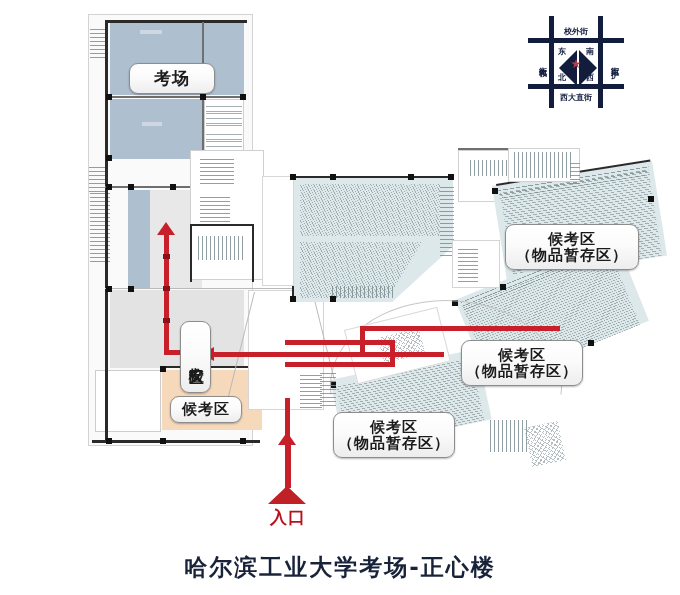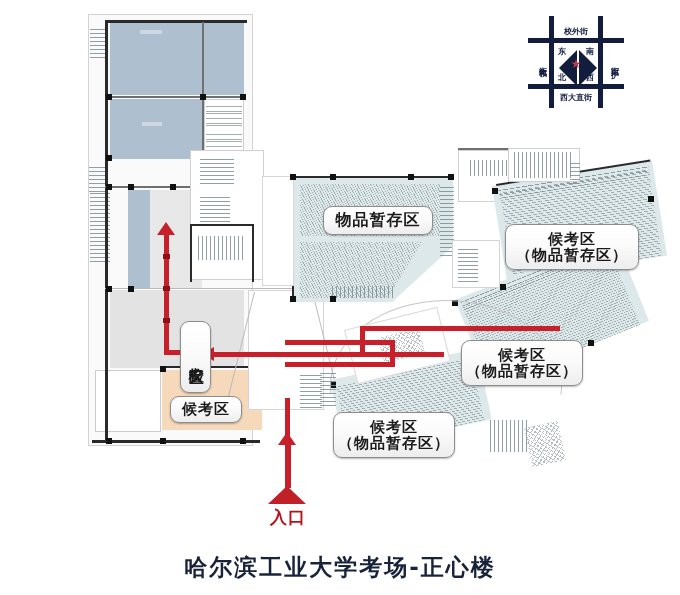--- a/index.html
+++ b/index.html
@@ -309,30 +309,30 @@
   <div class="route route-h" style="left:360px; top:326px; width:200px; height:5px;"></div>
   <div class="route route-v" style="left:360px; top:326px; width:5px; height:30px;"></div>
 
   <div class="route route-v" style="left:164px; top:234px; width:5px; height:120px;"></div>
   <div class="route route-h" style="left:164px; top:350px; width:46px; height:5px;"></div>
   <div class="arrow-up" style="left:157px; top:222px;"></div>
   <div class="route-tick" style="left:163px; top:254px;"></div>
   <div class="route-tick" style="left:163px; top:286px;"></div>
   <div class="route-tick" style="left:163px; top:318px;"></div>
 
+  <div class="pill" style="left:129px; top:63px; width:86px; height:31px; font-size:17px;">考场</div>
 
   <div class="pill vertical" style="left:180px; top:321px; width:31px; height:72px; font-size:15px;">安检区</div>
 
   <div class="pill" style="left:170px; top:396px; width:72px; height:27px; font-size:15px;">候考区</div>
 
 
   <div class="pill" style="left:262px; top:505px; width:52px; height:24px; font-size:17px;
               border:none; background:transparent; box-shadow:none; color:#b5121b; font-weight:700;">入口</div>
 
-  <div class="pill" style="left:323px; top:206px; width:110px; height:29px; font-size:16px;">物品暂存区</div>
 
   <div class="pill two-line" style="left:505px; top:224px; width:134px; height:46px; font-size:15px;">候考区
 （物品暂存区）</div>
 
   <div class="pill two-line" style="left:461px; top:340px; width:122px; height:46px; font-size:15px;">候考区
 （物品暂存区）</div>
 
   <div class="pill two-line" style="left:333px; top:412px; width:122px; height:46px; font-size:15px;">候考区
 （物品暂存区）</div>
 

